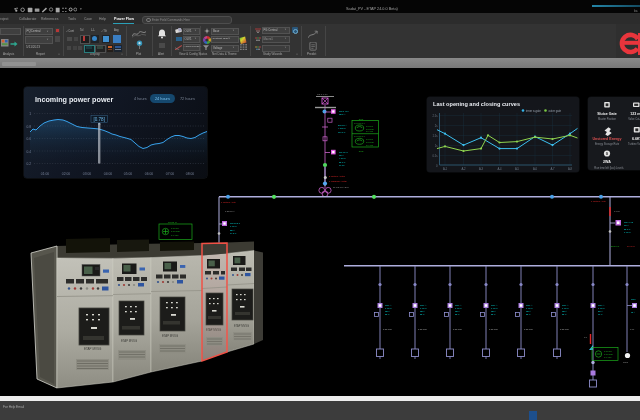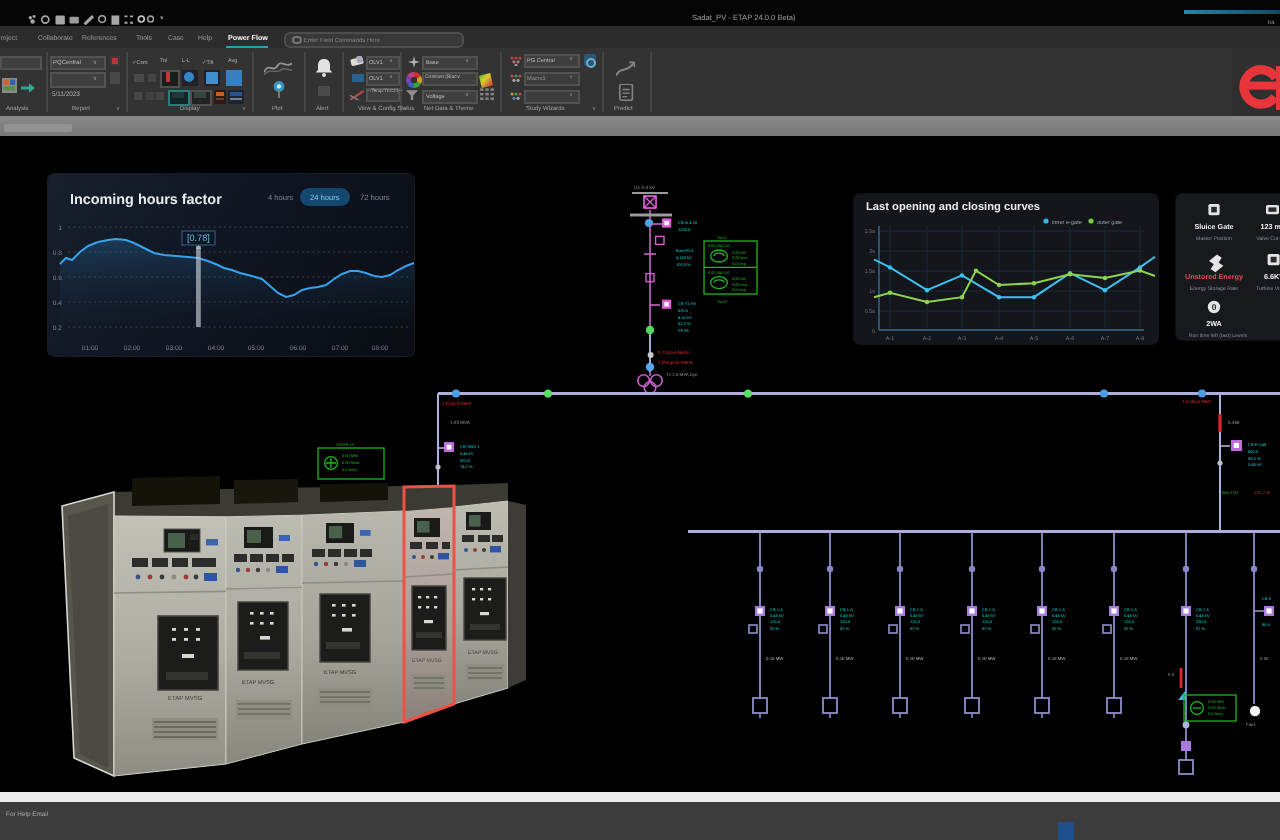--- a/index.html
+++ b/index.html
@@ -641,21 +641,21 @@
     <g stroke="#6b6a61" stroke-width="0.7">
       <line x1="234" y1="334" x2="251" y2="334"></line>
         <line x1="234" y1="336.5" x2="251" y2="336.5"></line>
         <line x1="234" y1="339" x2="251" y2="339"></line>
     </g>
   </svg>
 
   <div class="abs" style="left:24px;top:87px;width:183px;height:91px;border-radius:3px;
        background:linear-gradient(125deg,#17202d 0%,#111724 38%,#0a0d13 100%);
        box-shadow:0 0 0 0.5px rgba(140,160,190,0.18);"></div>
-  <div class="t" style="left:35px;top:94.5px;font-size:7.2px;font-weight:bold;color:#e9edf3;">Incoming hours factor</div>
+  <div class="t" style="left:35px;top:94.5px;font-size:7.2px;font-weight:bold;color:#e9edf3;">Incoming power power</div>
   <div class="t" style="left:134px;top:97px;font-size:3.8px;color:#7d8798;">4 hours</div>
   <div class="abs" style="left:150px;top:93.5px;width:25px;height:9px;border-radius:4.5px;background:#15486e;"></div>
   <div class="t" style="left:155px;top:97px;font-size:3.8px;color:#82c7f2;">24 hours</div>
   <div class="t" style="left:180px;top:97px;font-size:3.8px;color:#7d8798;">72 hours</div>
   <svg class="abs" style="left:24px;top:105px;" width="183" height="73" viewBox="24 105 183 73">
     <defs>
       <linearGradient id="pfa" x1="0" y1="0" x2="0" y2="1">
         <stop offset="0" stop-color="#2a7ab8" stop-opacity="0.33"></stop>
         <stop offset="1" stop-color="#112233" stop-opacity="0.05"></stop>
       </linearGradient>

